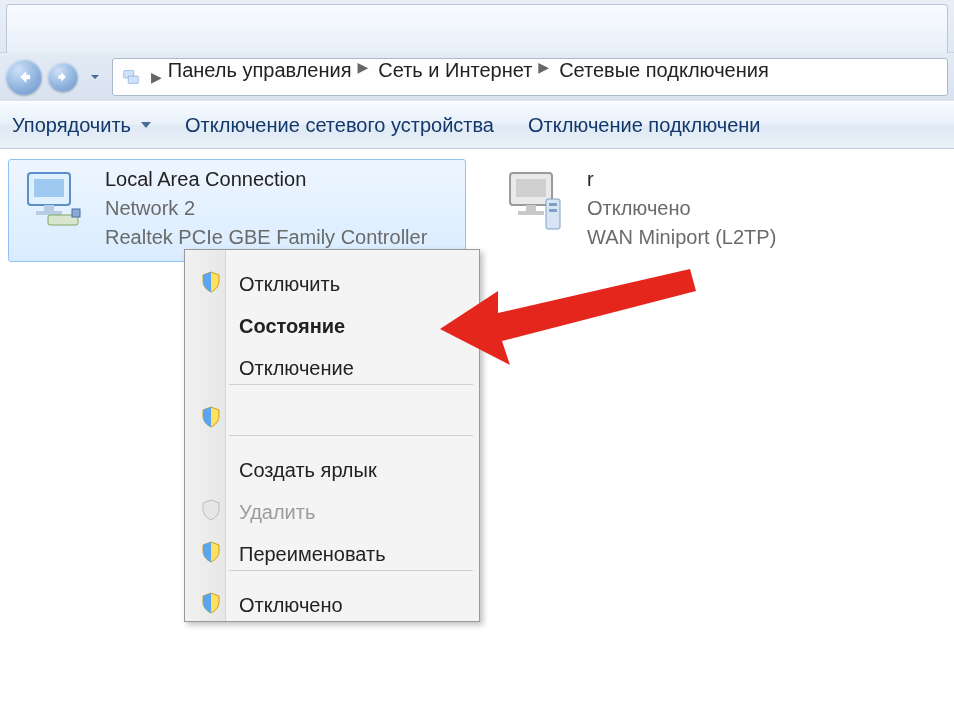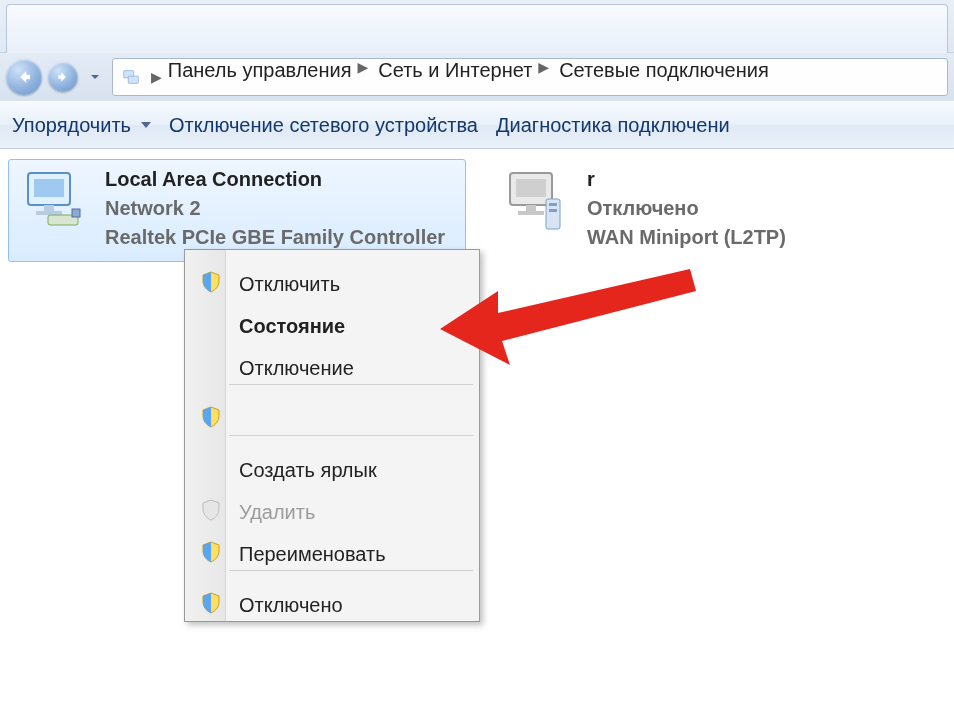--- a/index.html
+++ b/index.html
@@ -11,27 +11,27 @@
   .addr-row{display:flex;align-items:center;height:48px;background:linear-gradient(#e3ebf5,#d8e2ef);padding:0 6px;gap:6px;}
   .nav-btn{width:36px;height:36px;border-radius:18px;background:radial-gradient(circle at 35% 30%,#cfe1f8 0%,#8fb3de 55%,#6a92c4 100%);box-shadow:inset 0 1px 2px rgba(255,255,255,.7),0 1px 2px rgba(0,0,0,.25);display:flex;align-items:center;justify-content:center;}
   .nav-btn.small{width:30px;height:30px;}
   .nav-btn svg{fill:#fff;}
   .history-drop{width:22px;height:36px;display:flex;align-items:center;justify-content:center;}
   .crumb-box{flex:1;height:36px;background:#fefefe;border:1px solid #a9b9ce;border-radius:3px;display:flex;align-items:center;padding:0 6px;gap:2px;}
   .crumb-icon{width:24px;height:24px;display:flex;align-items:center;justify-content:center;margin-right:6px;}
   .crumb{display:flex;align-items:flex-start;gap:6px;padding:0 4px;height:100%;white-space:nowrap;cursor:default;color:#222;}
   .crumb-sep{color:#666;font-size:14px;}
   
-  .toolbar{height:46px;background:linear-gradient(#f7fbff,#e8f0f9 48%,#dfe9f4 52%,#eaf1fa);border-top:1px solid #fff;border-bottom:1px solid #c2cedd;display:flex;align-items:center;padding:0 12px;gap:18px;color:#13386b;}
+  .toolbar{height:46px;background:linear-gradient(#f7fbff,#e8f0f9 48%,#dfe9f4 52%,#eaf1fa);border-top:1px solid #fff;border-bottom:1px solid #c2cedd;display:flex;align-items:center;padding:0 12px;gap:34px;color:#13386b;}
   .tool-item{display:flex;align-items:center;gap:6px;cursor:default;white-space:nowrap;}
   .drop-tri{width:0;height:0;border-left:5px solid transparent;border-right:5px solid transparent;border-top:6px solid #4a6a94;margin-left:4px;}
   
   .content{flex:1;position:relative;background:#fff;padding:10px 8px;}
   .conn-row{display:flex;gap:24px;}
-  .conn-item{display:flex;align-items:flex-start;gap:10px;padding:6px 10px 10px 6px;border:1px solid transparent;border-radius:3px;min-width:440px;font-weight:bold;}
+  .conn-item{display:flex;align-items:flex-start;gap:10px;padding:6px 10px 10px 6px;border:1px solid transparent;border-radius:3px;min-width:440px;}
   .conn-item.selected{background:linear-gradient(#eef6ff,#d9ecff);border:1px solid #8ec2f4;}
   .conn-icon{width:80px;height:72px;display:flex;align-items:center;justify-content:center;}
   .conn-texts{display:flex;flex-direction:column;gap:2px;line-height:1.35;}
   .conn-name{color:#222;}
   .conn-sub{color:#6a6a6a;}
   .conn-item:not(.selected){min-width:320px;}
   
   .ctx-menu{position:absolute;left:184px;top:100px;width:290px;background:#f4f4f4;border:1px solid #9a9a9a;box-shadow:3px 3px 6px rgba(0,0,0,.25);padding:4px 2px;}
   .ctx-gutter{position:absolute;left:0;top:0;bottom:0;width:40px;background:linear-gradient(90deg,#f1f1f1,#e7e7e7);border-right:1px solid #d6d6d6;}
   .ctx-items{position:relative;}
@@ -94,21 +94,21 @@
 
   <div class="toolbar">
     <div class="tool-item">
       <span>Упорядочить</span>
       <span class="drop-tri"></span>
     </div>
     <div class="tool-item">
       <span>Отключение сетевого устройства</span>
     </div>
     <div class="tool-item">
-      <span>Диагностика подключени</span>
+      <span>Отключение подключени</span>
     </div>
   </div>
 
   <div class="content">
     <div class="conn-row">
 
       <div class="conn-item selected">
         <div class="conn-icon">
           <svg width="74" height="66" viewBox="0 0 74 66">
             <rect x="10" y="4" width="42" height="32" rx="3" fill="#dff0ff" stroke="#5a8fc8" stroke-width="2"></rect>

